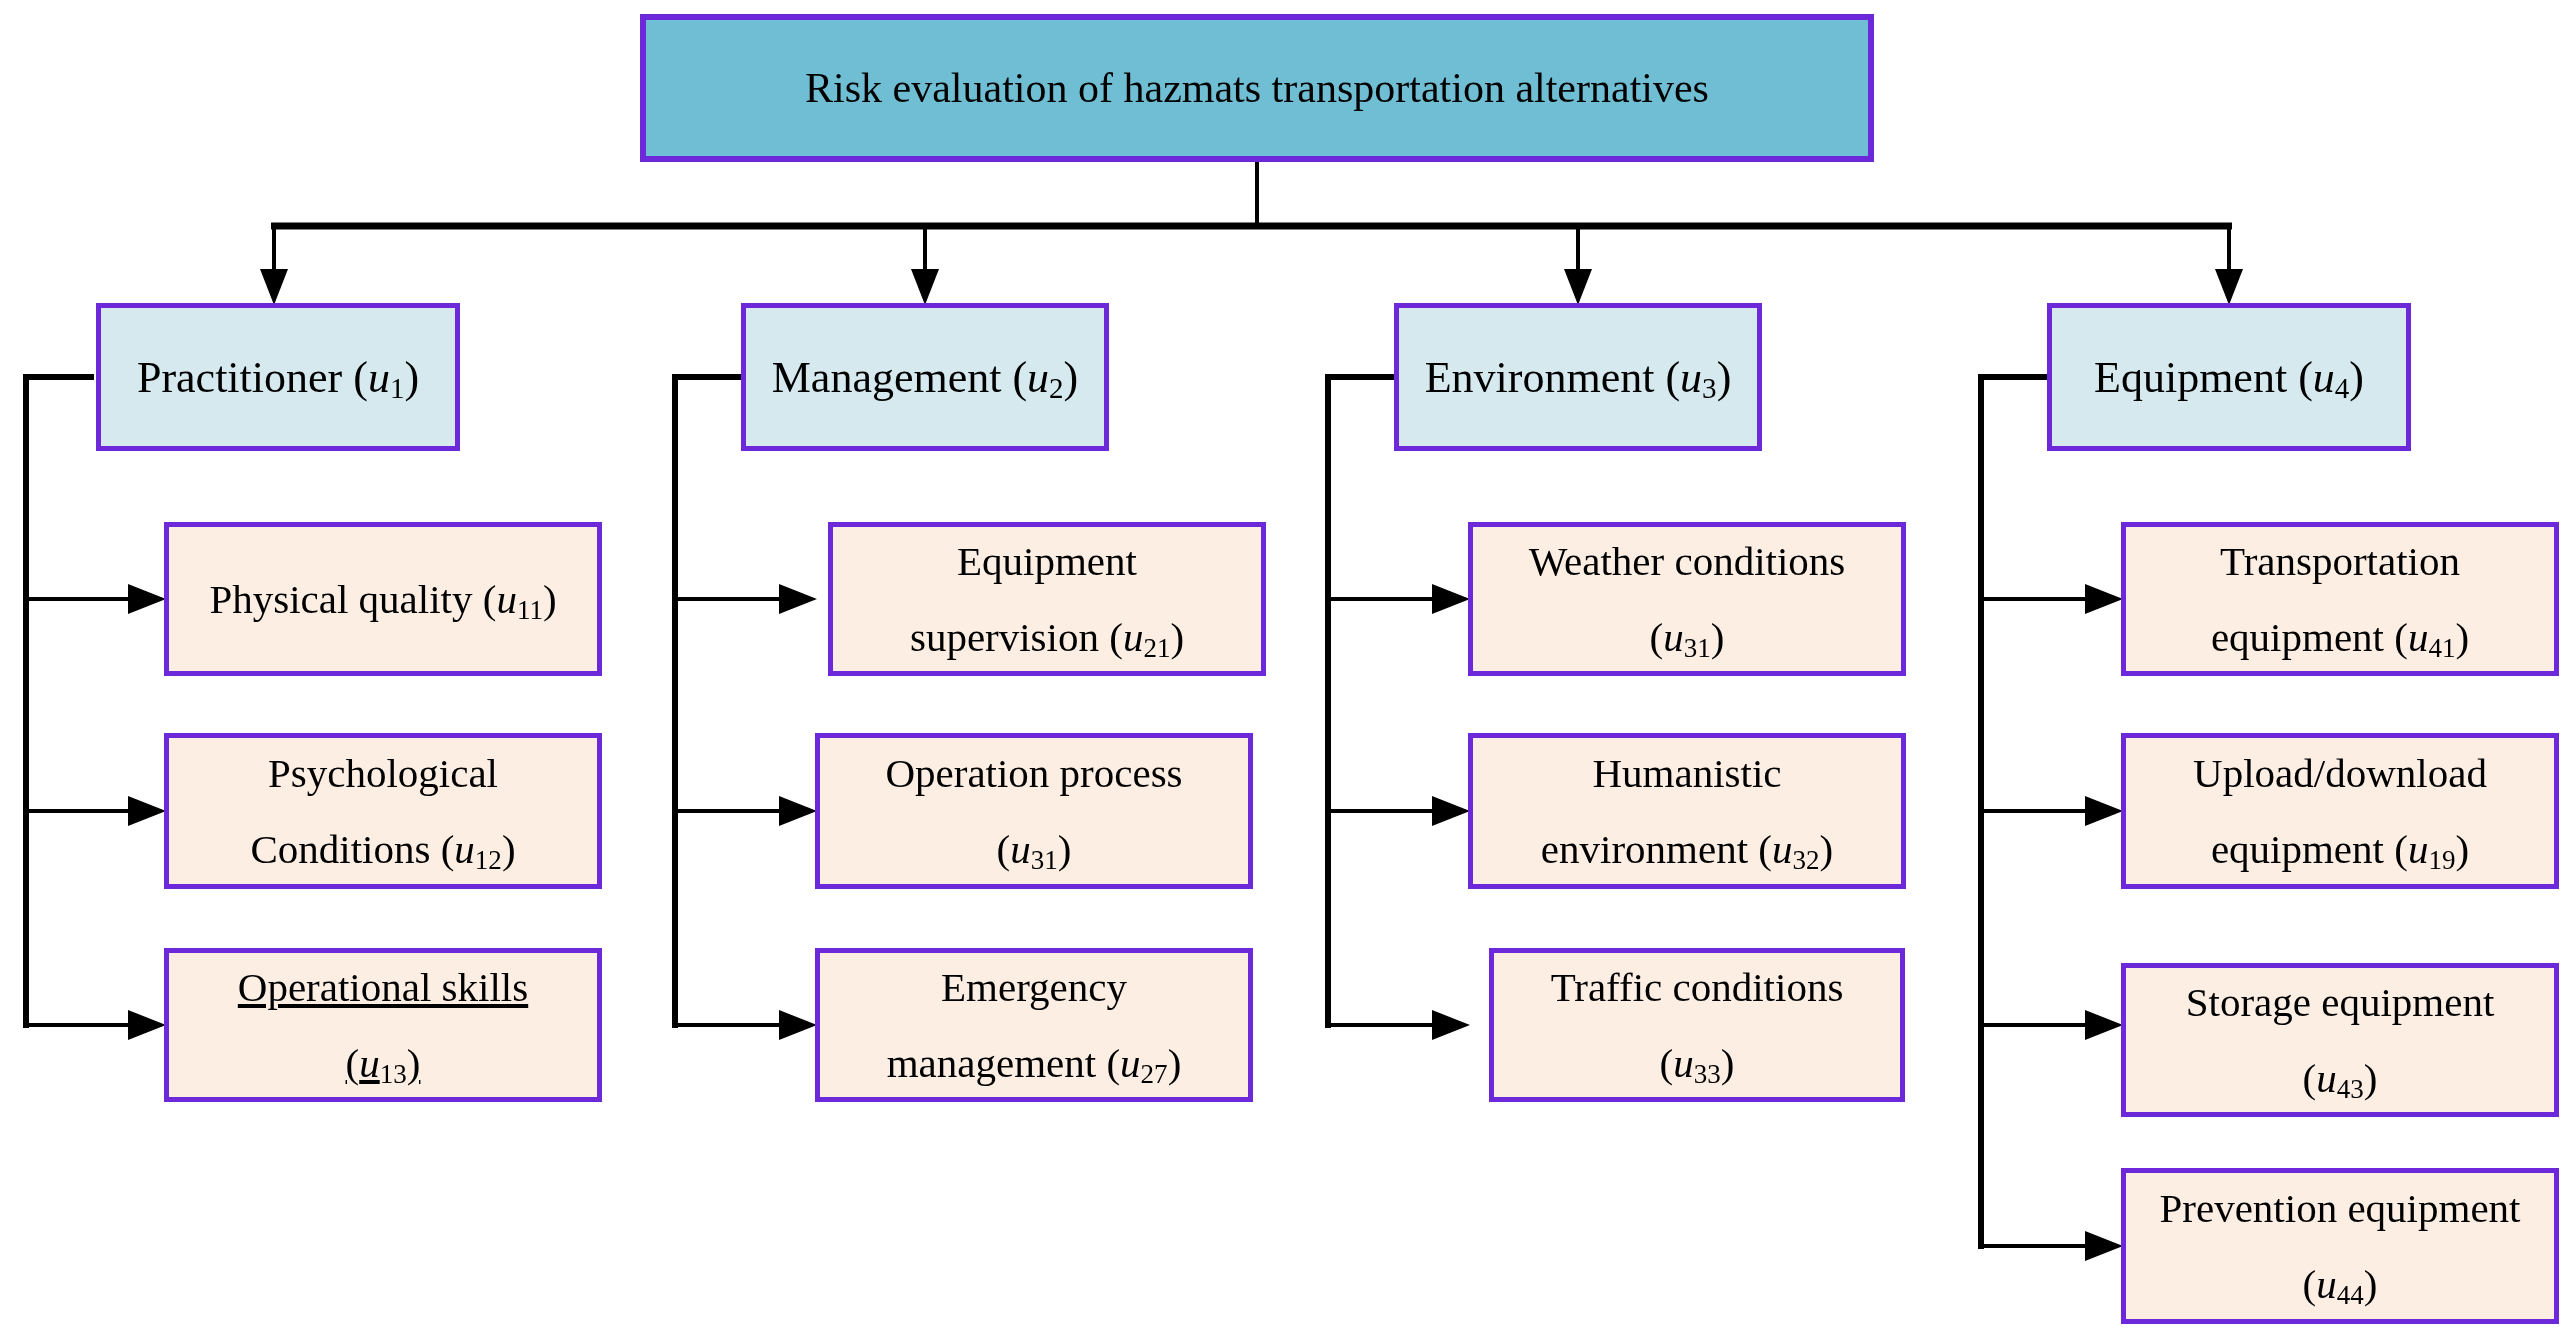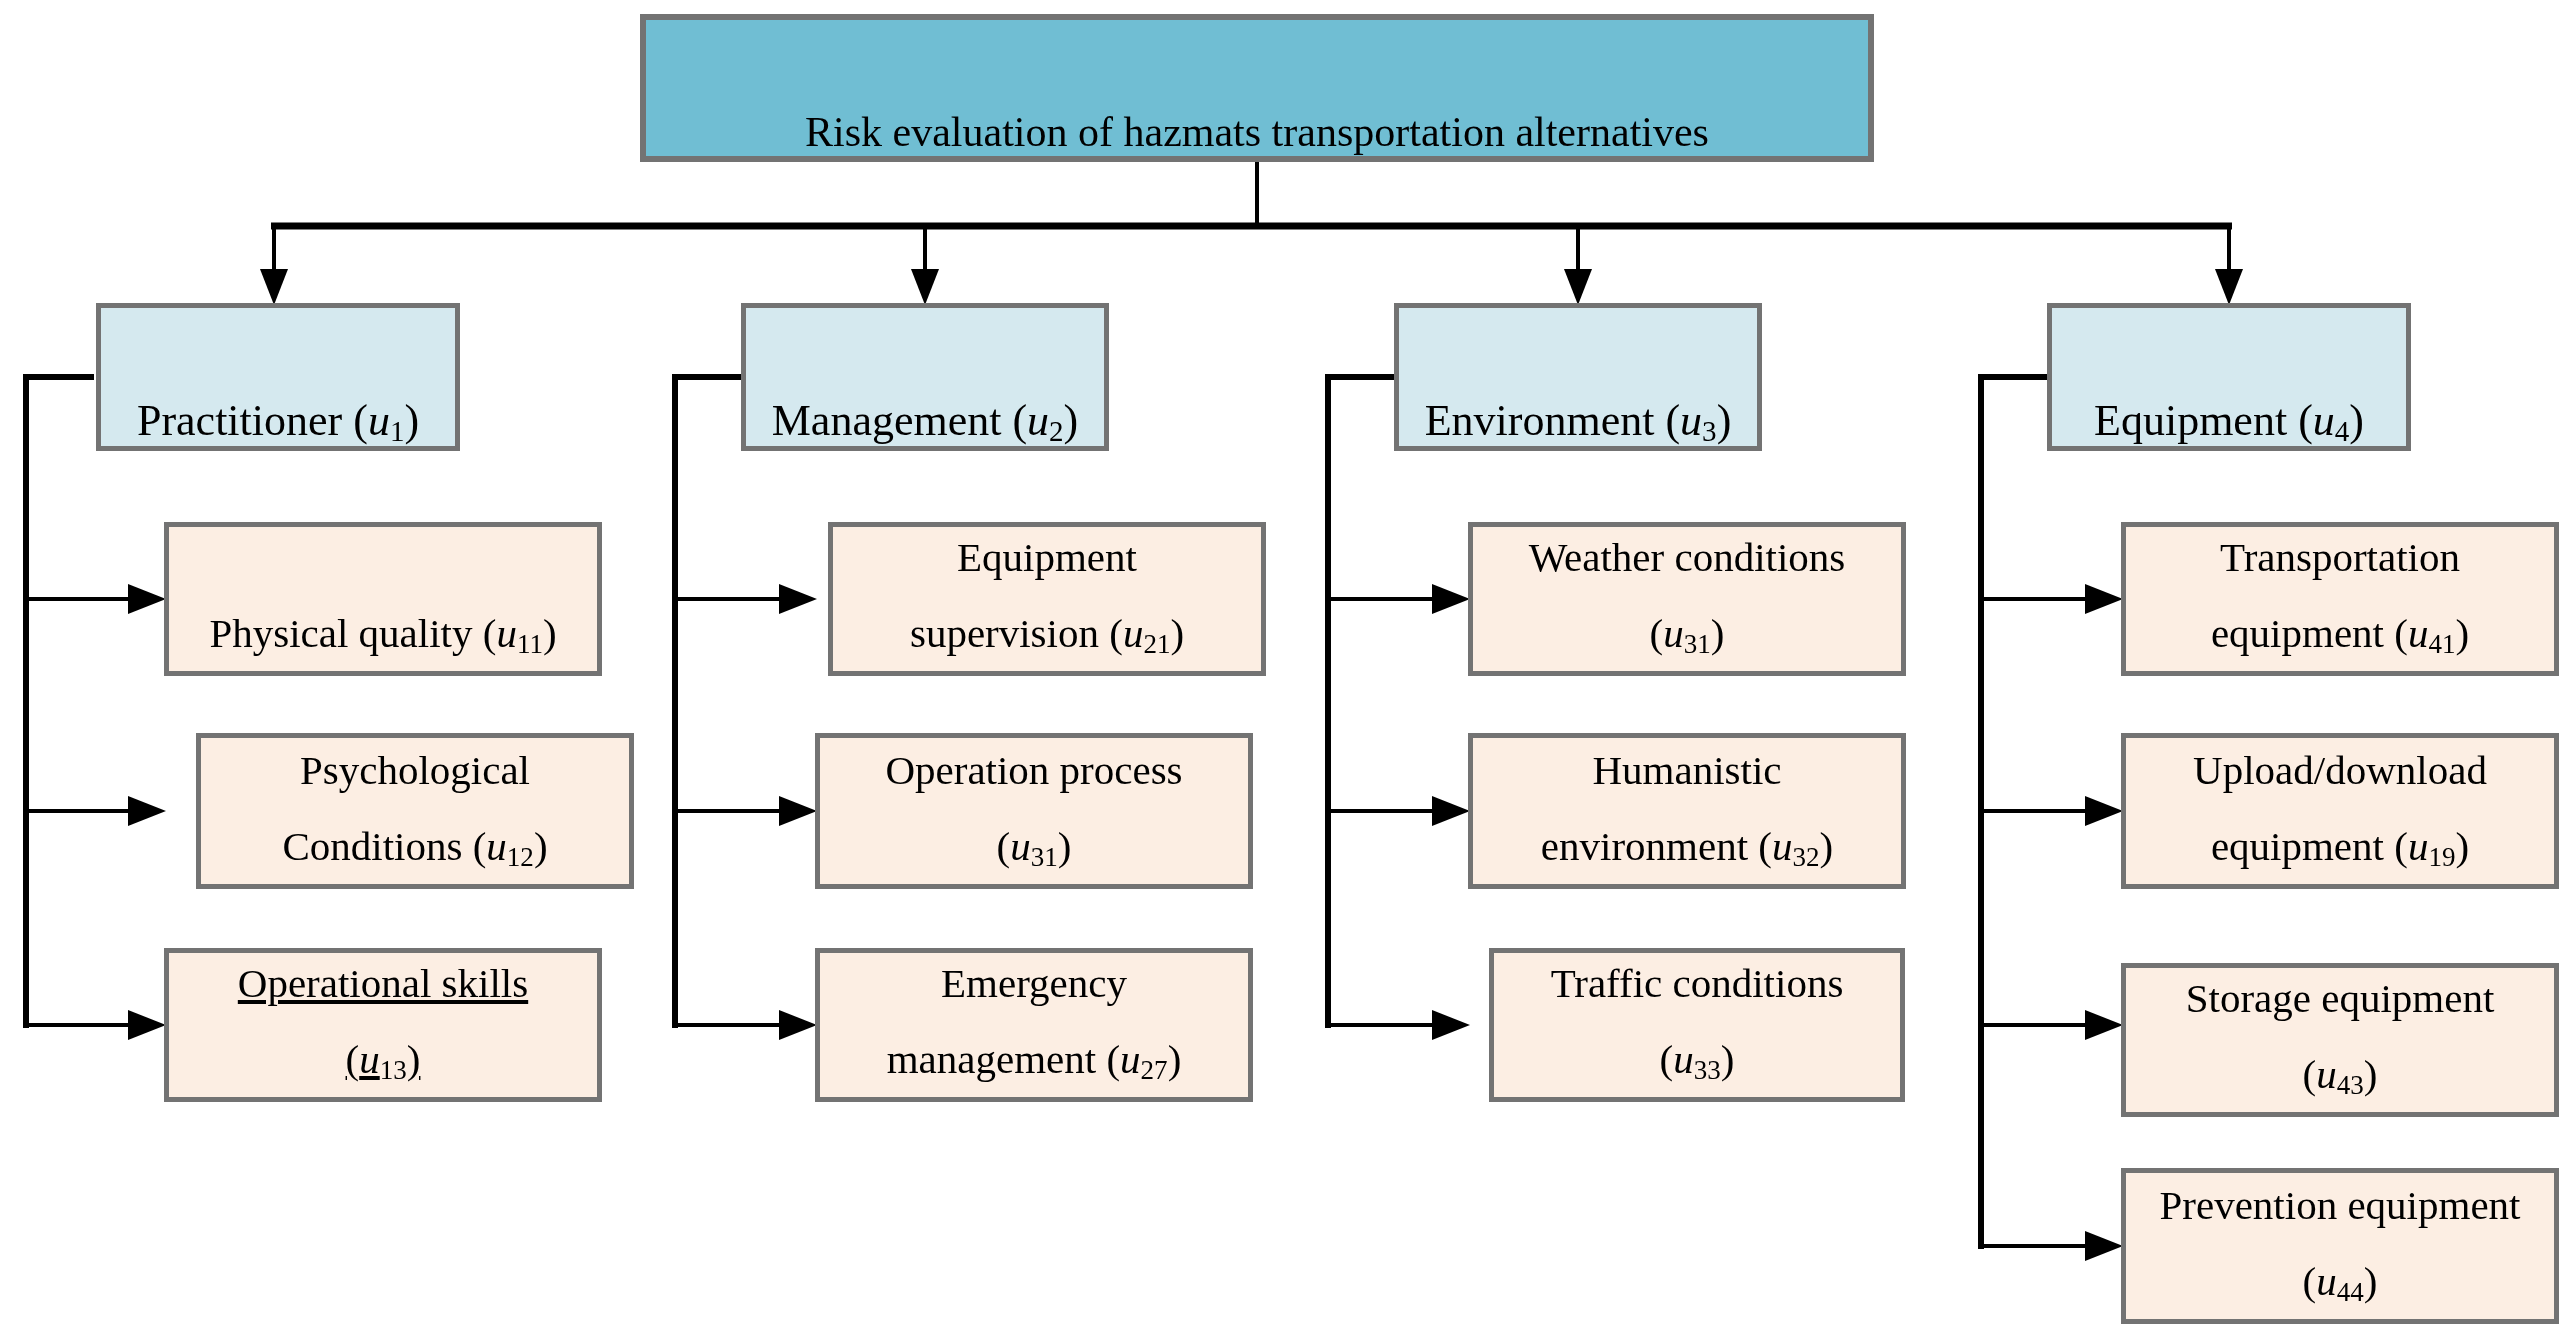--- a/index.html
+++ b/index.html
@@ -7,22 +7,22 @@
     position:relative;
     width:2572px;height:1336px;
     background:#ffffff;
     font-family:"Liberation Serif","DejaVu Serif",serif;
     color:#000;
   }
   #wires{position:absolute;left:0;top:0;width:2572px;height:1336px;}
   .box{
     position:absolute;
     box-sizing:border-box;
-    border:5px solid #737373;
-    display:flex;align-items:flex-end;justify-content:center;
+    border:5px solid #6d28d9;
+    display:flex;align-items:center;justify-content:center;
     text-align:center;
     white-space:nowrap;
   }
   .root{border-width:6px;font-size:42px;}
   .cat{font-size:44px;}
   .child{font-size:41px;}
   .child .lbl{line-height:76px;}
   .lbl i{font-style:italic;}
   .lbl sub{
     font-size:66%;
@@ -83,21 +83,21 @@
     </svg>
 <div class="box root" style="left: 640px; top: 14px; width: 1234px; height: 148px; background: rgb(112, 190, 211);">
       <span class="lbl">Risk evaluation of hazmats transportation alternatives</span>
     </div>
     <div class="box cat" style="left: 96px; top: 303px; width: 364px; height: 148px; background: rgb(213, 233, 239);">
       <span class="lbl">Practitioner (<i>u</i><sub>1</sub>)</span>
     </div>
     <div class="box child" style="left: 164px; top: 522px; width: 438px; height: 154px; background: rgb(252, 238, 227);">
       <span class="lbl">Physical quality (<i>u</i><sub>11</sub>)</span>
     </div>
-    <div class="box child" style="left: 164px; top: 733px; width: 438px; height: 156px; background: rgb(252, 238, 227); margin-left: 32px;">
+    <div class="box child" style="left: 164px; top: 733px; width: 438px; height: 156px; background: rgb(252, 238, 227);">
       <span class="lbl">Psychological<br>Conditions (<i>u</i><sub>12</sub>)</span>
     </div>
     <div class="box child" style="left: 164px; top: 948px; width: 438px; height: 154px; background: rgb(252, 238, 227); text-decoration: underline;">
       <span class="lbl">Operational skills<br>(<i>u</i><sub>13</sub>)</span>
     </div>
     <div class="box cat" style="left: 741px; top: 303px; width: 368px; height: 148px; background: rgb(213, 233, 239);">
       <span class="lbl">Management (<i>u</i><sub>2</sub>)</span>
     </div>
     <div class="box child" style="left: 815px; top: 522px; width: 438px; height: 154px; background: rgb(252, 238, 227); margin-left: 13px;">
       <span class="lbl">Equipment<br>supervision (<i>u</i><sub>21</sub>)</span>

